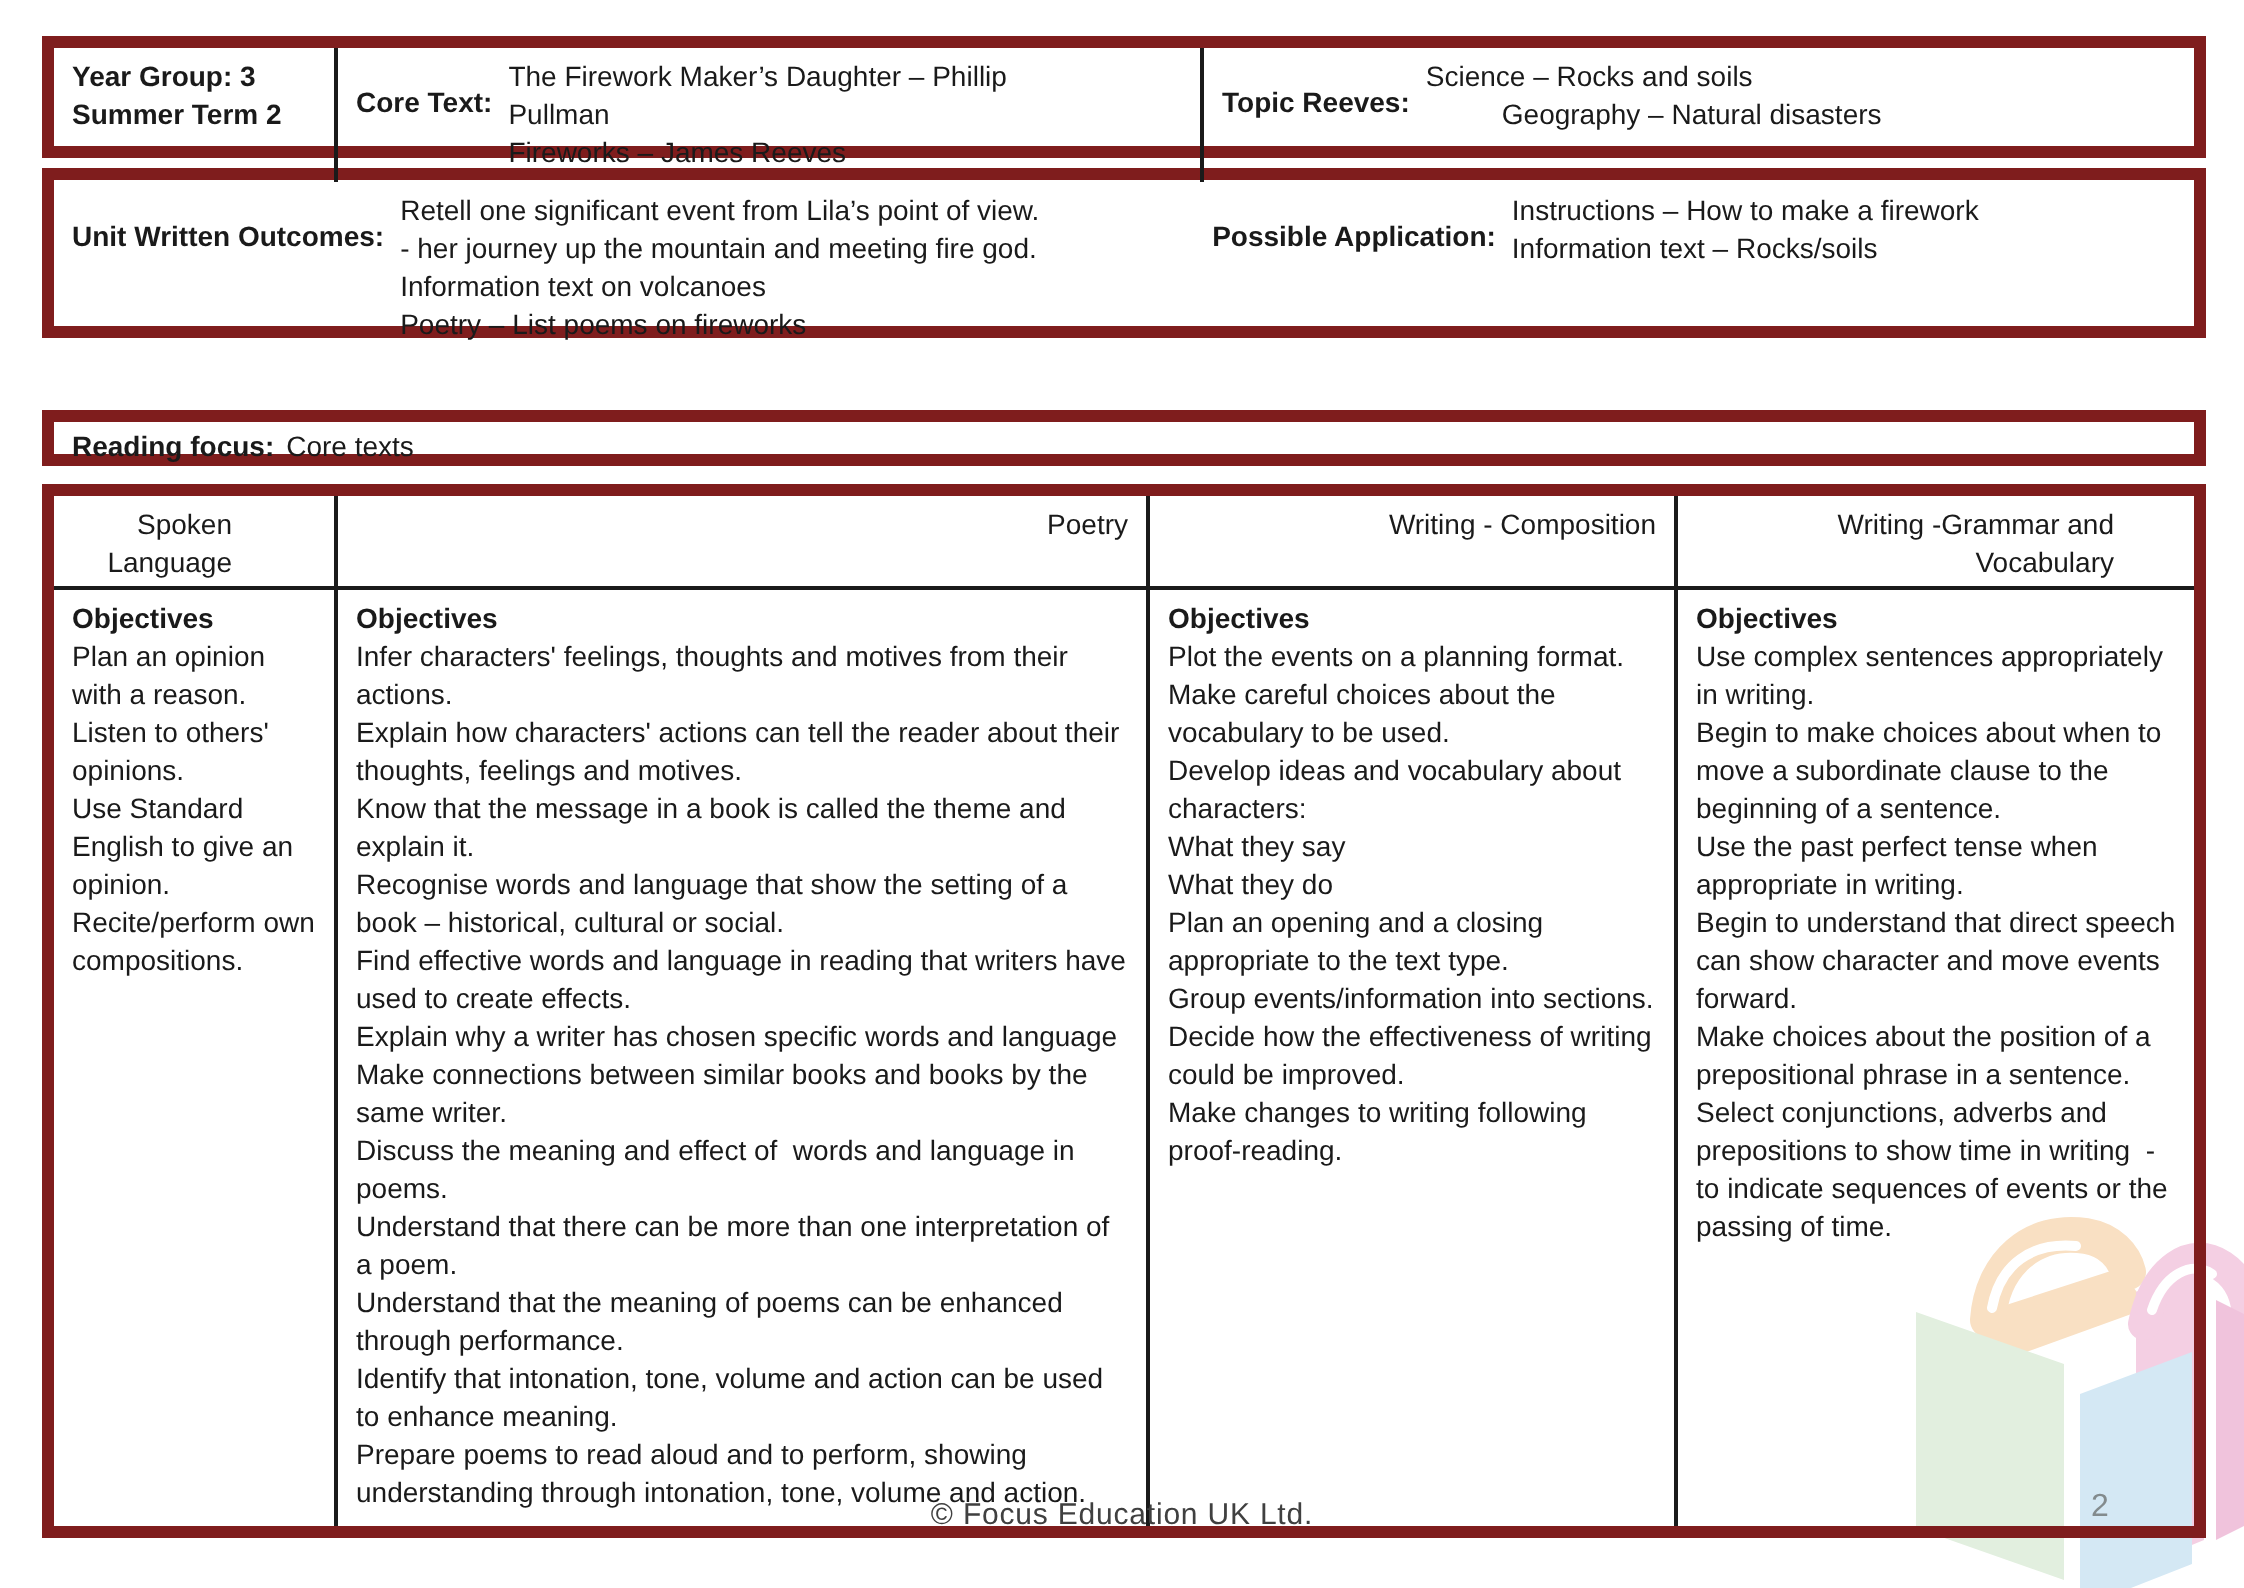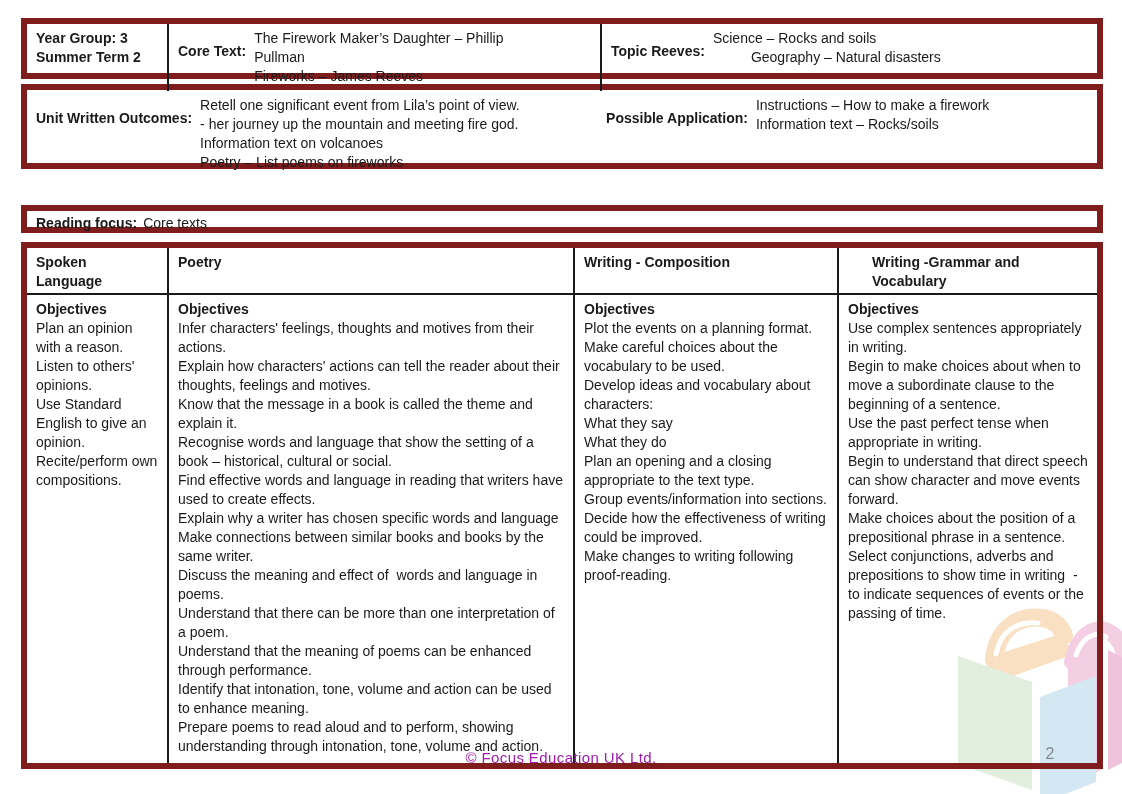--- a/index.html
+++ b/index.html
@@ -28,29 +28,29 @@
   .out-mid { width:398px; flex:none; }
 
   
   .focus-tbl { height:28px; margin-bottom:9px;margin-top:36px; }
   .focus-tbl .cell { padding:3px 9px; }
   .focus-tbl .val { margin-left:6px; }
 
   
   .main-tbl { display:grid; grid-template-columns:142px 406px 264px 1fr; grid-template-rows:47px auto; }
   .main-tbl > div { box-sizing:border-box; padding:5px 9px; }
-  .hcell { border-right:2px solid #1a1a1a; border-bottom:2px solid #1a1a1a; font-weight:bold; }
+  .hcell { border-right:2px solid #1a1a1a; border-bottom:2px solid #1a1a1a; font-weight:normal;text-align:right; }
   .hcell:nth-child(4) { border-right:none; }
   .bcell { border-right:2px solid #1a1a1a; min-height:468px; padding-bottom:12px; }
   .bcell:last-child { border-right:none; }
   .hdr-narrow { max-width:80px; }
   .hdr-wrap { max-width:185px;margin-left:24px; }
 
   
-  .footer { position:absolute; left:0; right:0; top:749px; text-align:center; color:#a21caf;
+  .footer { position:absolute; left:0; right:0; top:749px; text-align:center; color:#404040;
             font-size:15px; letter-spacing:0.4px; z-index:2; }
   .pagenum { position:absolute; left:1038px; top:745px; width:24px; text-align:center; color:#838b8d;
              font-size:16px; z-index:2; }
 
   
   .logo { position:absolute; left:948px; top:598px; z-index:0; }
 </style>
 </head>
 <body>
 

